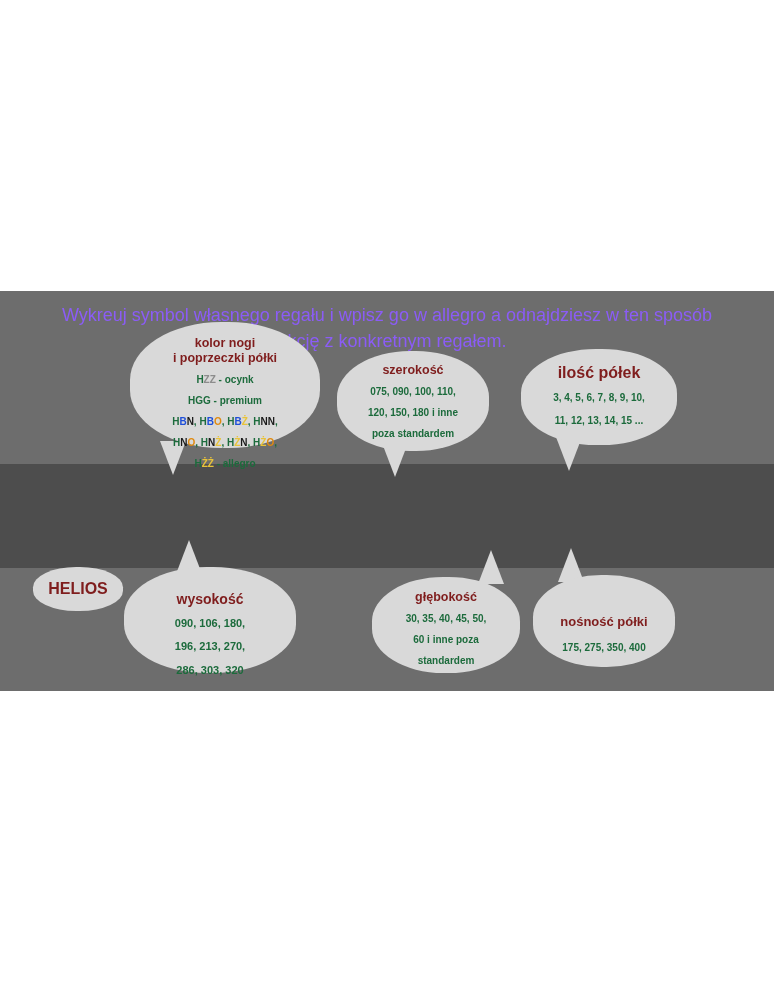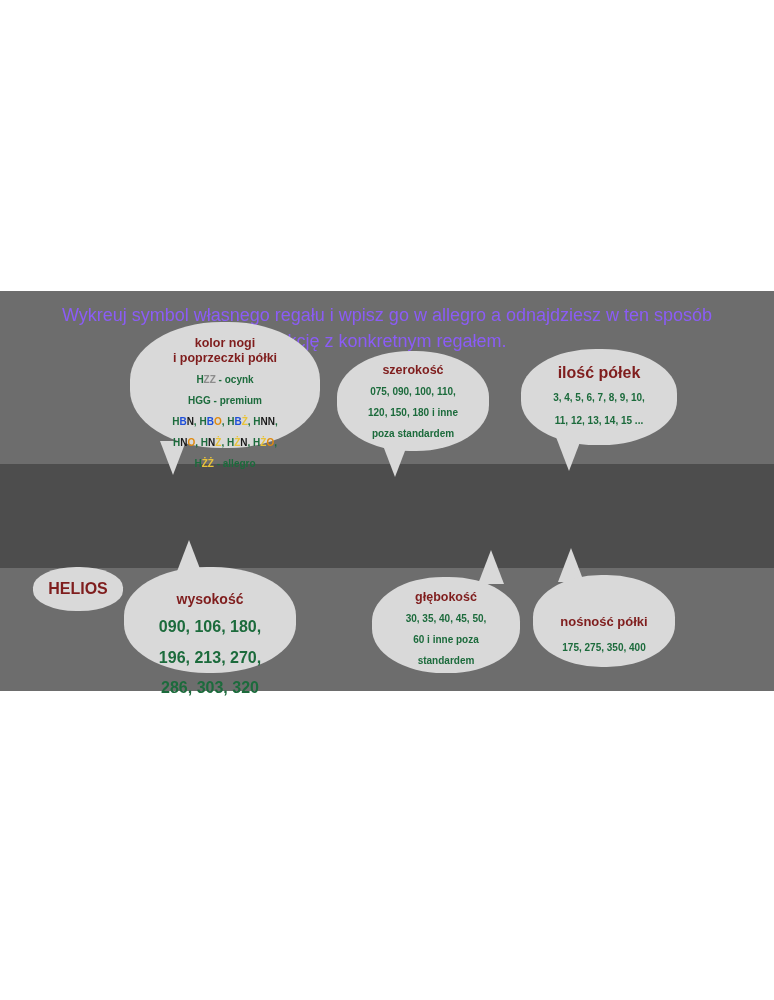--- a/index.html
+++ b/index.html
@@ -136,21 +136,21 @@
     left: 33px; top: 276px; width: 90px; height: 44px;
     display: flex; align-items: center; justify-content: center;
   }
   #b-helios .title { font-size: 16px; }
 
   #b-wys {
     left: 124px; top: 276px; width: 172px; height: 106px;
     padding: 16px 10px 0 10px;
   }
   #b-wys .title { font-size: 14px; margin-top: 8px; }
-  #b-wys .body { font-size: 16px; margin-top: 8px; }
+  #b-wys .body { font-size: 11px; margin-top: 8px; }
   #b-wys-tail { left: 176px; top: 249px; }
 
   #b-glab {
     left: 372px; top: 286px; width: 148px; height: 96px;
     padding: 13px 9px 0 9px;
   }
   #b-glab .title { font-size: 12.5px; }
   #b-glab .body { font-size: 10px; margin-top: 7px; }
   #b-glab-tail { left: 478px; top: 259px; }
 

